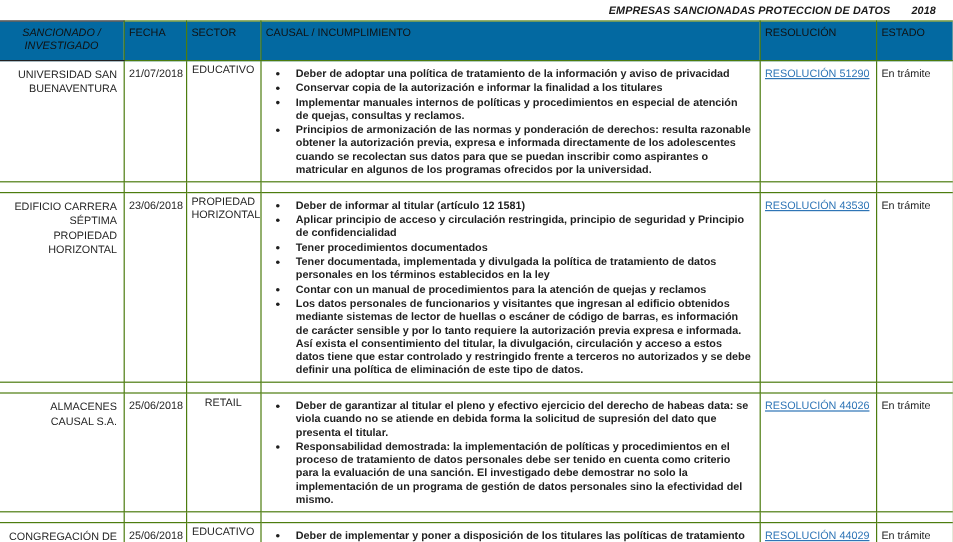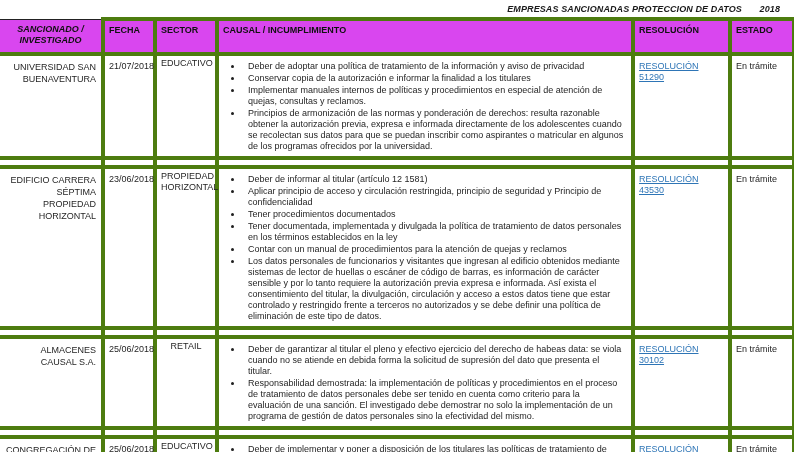--- a/index.html
+++ b/index.html
@@ -29,31 +29,31 @@
     width: 794px;
   }
   col.c1 { width: 103px; }
   col.c2 { width: 52px; }
   col.c3 { width: 62px; }
   col.c4 { width: 416px; }
   col.c5 { width: 97px; }
   col.c6 { width: 64px; }
 
   th, td {
-    border: 4px solid #4d7c0f;
+    border: 1px solid #4d7c0f;
     vertical-align: top;
     font-size: 9px;
     line-height: 11px;
     padding: 3px 4px;
   }
   th:first-child, td:first-child { border-left: none; }
 
   thead th {
-    background: #d946ef;
-    font-weight: bold;
+    background: #0369a1;
+    font-weight: normal;
     text-align: left;
     padding: 4px 4px 6px 4px;
     color: #111;
   }
   thead th.h-sancionado {
     font-style: italic;
     text-align: center;
     border-top: 1px solid #222;
     border-bottom: 1px solid #222;
   }
@@ -63,20 +63,21 @@
     padding-top: 5px;
     padding-right: 5px;
     line-height: 12px;
   }
   td.c-fecha   { text-align: center; padding-top: 5px; }
   td.c-sector  { text-align: center; padding-top: 2px; }
   td.c-causal  { padding: 3px 6px 3px 2px; }
   td.c-causal ul {
     margin: 2px 0 0 0;
     padding-left: 22px;
+    font-weight: bold;
   }
   td.c-causal li {
     padding-left: 5px;
     margin-bottom: 1px;
   }
   td.c-resolucion { padding-top: 5px; }
   td.c-resolucion a {
     color: #2e75b6;
     text-decoration: underline;
     cursor: pointer;
@@ -165,21 +166,21 @@
       <tr class="data-row">
         <td class="c-sancionado">ALMACENES CAUSAL S.A.</td>
         <td class="c-fecha">25/06/2018</td>
         <td class="c-sector">RETAIL</td>
         <td class="c-causal">
           <ul>
             <li>Deber de garantizar al titular el pleno y efectivo ejercicio del derecho de habeas data: se viola cuando no se atiende en debida forma la solicitud de supresión del dato que presenta el titular.</li>
             <li>Responsabilidad demostrada: la implementación de políticas y procedimientos en el proceso de tratamiento de datos personales debe ser tenido en cuenta como criterio para la evaluación de una sanción. El investigado debe demostrar no solo la implementación de un programa de gestión de datos personales sino la efectividad del mismo.</li>
           </ul>
         </td>
-        <td class="c-resolucion"><a href="#">RESOLUCIÓN 30102</a></td>
+        <td class="c-resolucion"><a href="#">RESOLUCIÓN 44026</a></td>
         <td class="c-estado">En trámite</td>
       </tr>
       <tr class="sep">
         <td></td>
         <td></td>
         <td></td>
         <td></td>
         <td></td>
         <td></td>
       </tr>

